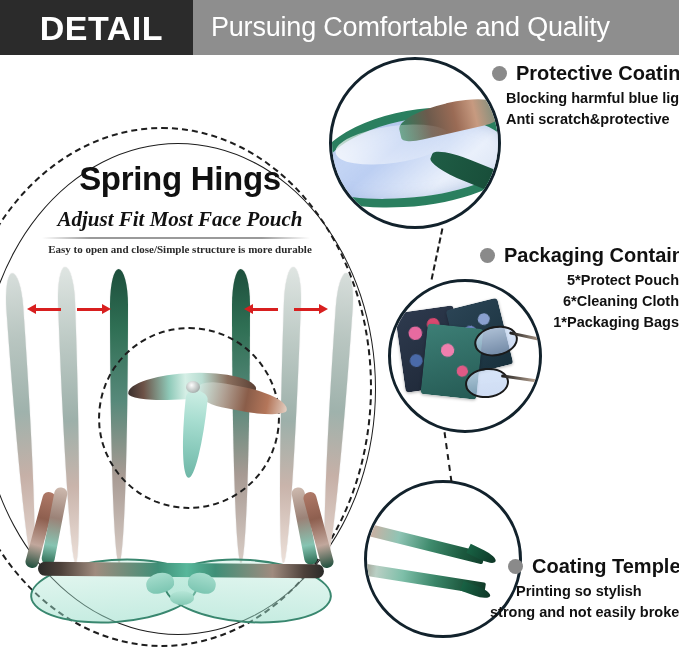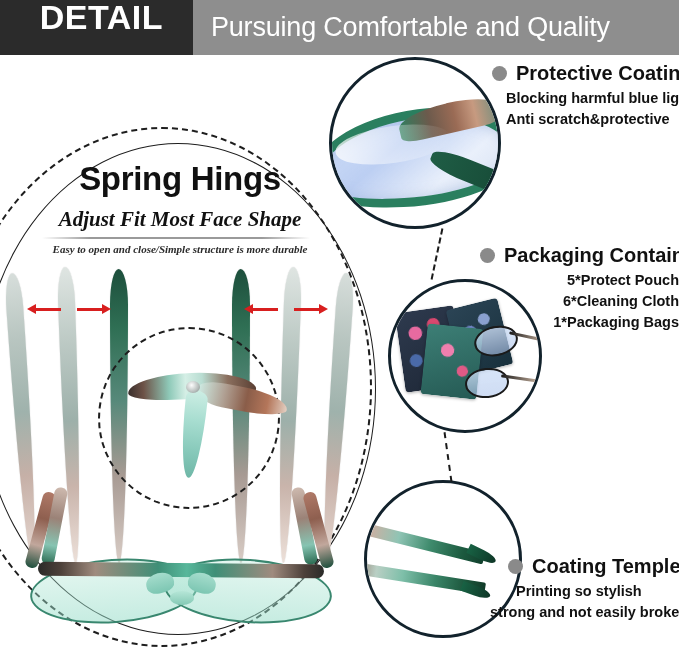--- a/index.html
+++ b/index.html
@@ -13,21 +13,21 @@
   #stage { position:relative; width:679px; height:653px; background:#fff; }
 
   
   .banner {
     position:absolute; left:0; top:0; width:679px; height:55px;
     background:#8e8e8e;
     display:flex; align-items:stretch;
   }
   .banner-dark {
     width:193px; height:55px; background:#2b2b2b;
-    display:flex; justify-content:flex-end;
+    display:flex; align-items:center; justify-content:flex-end;
     padding-right:30px;
     padding-left:32px;
   }
   .banner-dark .kicker {
     color:#ffffff; font-size:34px; font-weight:bold;
     letter-spacing:0.5px; line-height:1;
   }
   .banner-grey {
     flex:1; display:flex; align-items:center; padding-left:18px;
   }
@@ -65,21 +65,21 @@
     font-size:21px; font-weight:bold; font-style:italic; color:#111;
   }
   .rule {
     position:absolute; left:42px; top:182px; width:268px; height:2px;
     background:linear-gradient(to right,#ffffff,#9a9a9a 18%,#9a9a9a 82%,#ffffff);
   }
   .spring-note {
     position:absolute; left:0; top:188px; width:360px;
     text-align:center;
     font-family:"Liberation Serif", serif;
-    font-size:11px; font-style:italic; font-weight:bold; color:#2a2a2a;
+    font-size:11px; font-weight:bold; color:#2a2a2a;
   }
 
   
   .arm {
     position:absolute;
     border-radius:48% 52% 50% 50% / 12% 12% 88% 88%;
     box-shadow:0 0 1px rgba(0,0,0,.25);
   }
   .arm.a1 { left:14px;  top:218px; width:17px; height:290px;
     background:linear-gradient(to bottom,#d7dedb 0%,#b9c6c1 22%,#9fb2ac 48%,#c6b0a7 70%,#e7d9d2 100%);
@@ -327,21 +327,21 @@
       <span class="tagline">Pursuing Comfortable and Quality</span>
     </div>
   </div>
 
   <div class="left-panel">
 
     <div class="ellipse-dashed"></div>
     <div class="ellipse-solid"></div>
 
     <div class="spring-title">Spring Hings</div>
-    <div class="spring-sub">Adjust Fit Most Face Shape</div>
+    <div class="spring-sub">Adjust Fit Most Face Pouch</div>
     <div class="rule"></div>
     <div class="spring-note">Easy to open and close/Simple structure is more durable</div>
 
     <div class="arm a1"></div>
     <div class="arm a2"></div>
     <div class="arm a3"></div>
     <div class="arm a4"></div>
     <div class="arm a5"></div>
     <div class="arm a6"></div>
 

